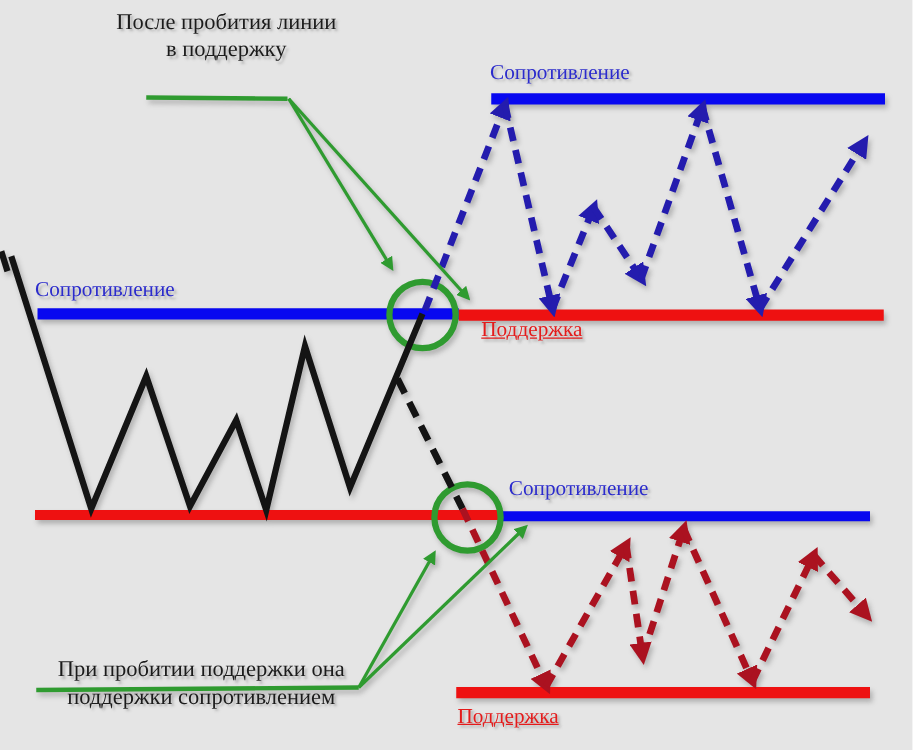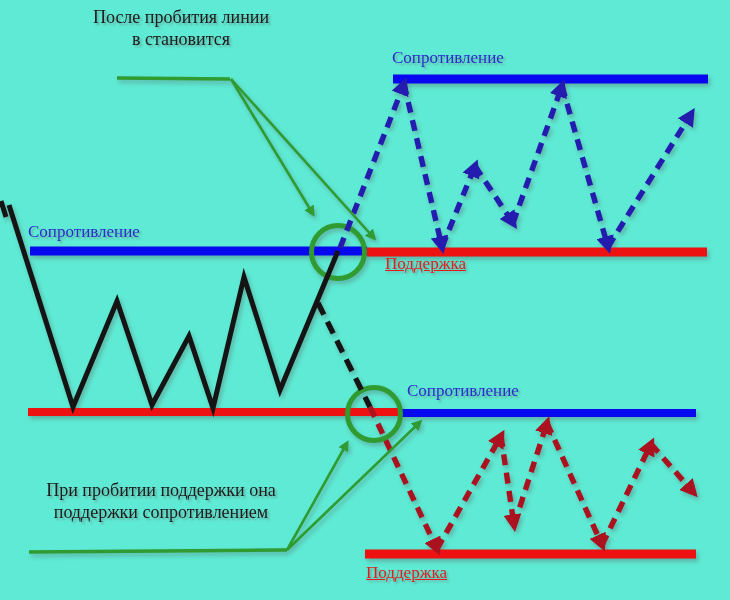--- a/index.html
+++ b/index.html
@@ -1,28 +1,28 @@
 <!DOCTYPE html>
 <html><head>
 <meta charset="utf-8">
 <style>
   html,body{margin:0;padding:0;background:#ffffff;}
   .stage{
-    position:relative;width:730px;height:600px;background:#5eead4;
+    position:relative;width:730px;height:600px;background:#e5e5e5;
     overflow:hidden;
     font-family:"Liberation Serif","DejaVu Serif",serif;
   }
   .stage svg{position:absolute;left:0;top:0;
     filter:drop-shadow(2px 3px 2px rgba(90,90,90,0.38));}
   .txt{position:absolute;white-space:nowrap;
     text-shadow:2px 2px 2px rgba(110,110,110,0.45);}
   .annotation{color:#1b1b1b;font-size:18px;line-height:21.5px;text-align:center;}
   .annotation div{white-space:nowrap;}
   .ann-top{left:22px;top:7px;width:318px;}
-  .ann-bottom{left:18px;top:479px;width:286px;line-height:22px;}
+  .ann-bottom{left:18px;top:524px;width:286px;line-height:22px;}
   .lbl{font-size:17px;}
   .lbl-blue{color:#2b2bcc;}
   .lbl-red{color:#e41b1b;text-decoration:underline;}
   .res-left{left:28px;top:222px;}
   .sup-mid{left:385px;top:254px;}
   .res-top-right{left:392px;top:48px;}
   .res-bottom-mid{left:407px;top:381px;}
   .sup-bottom{left:366px;top:563px;}
 </style>
 </head>
@@ -85,21 +85,21 @@
     </g>
     <g stroke="#2f9b30" fill="none">
       <line x1="29" y1="552" x2="287" y2="550" stroke-width="3.5"></line>
       <line x1="287" y1="550" x2="347" y2="443" stroke-width="2.6" marker-end="url(#mGreen)"></line>
       <line x1="287" y1="550" x2="420" y2="422" stroke-width="2.6" marker-end="url(#mGreen)"></line>
     </g>
   </svg>
 
   <div class="txt annotation ann-top">
     <div>После пробития линии</div>
-    <div>в становится</div>
+    <div>в поддержку</div>
   </div>
 
   <div class="txt annotation ann-bottom">
     <div>При пробитии поддержки она</div>
     <div>поддержки сопротивлением</div>
   </div>
 
   <div class="txt lbl lbl-blue res-left">Сопротивление</div>
   <div class="txt lbl lbl-red sup-mid">Поддержка</div>
   <div class="txt lbl lbl-blue res-top-right">Сопротивление</div>

